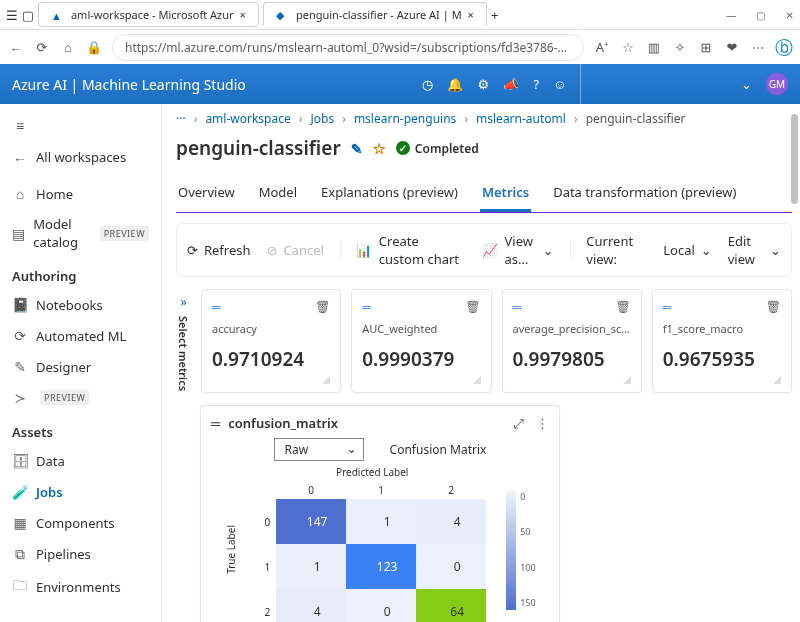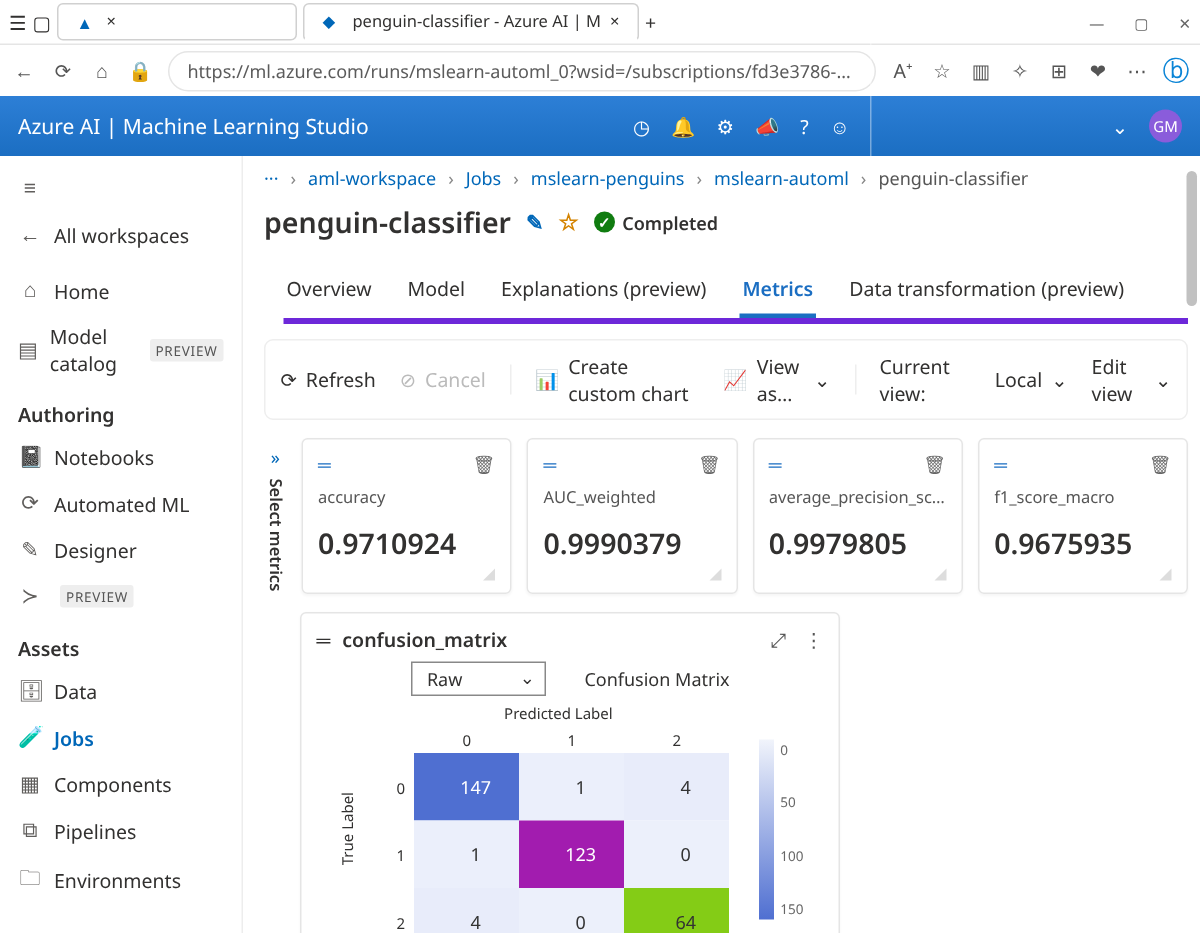--- a/index.html
+++ b/index.html
@@ -28,21 +28,21 @@
   .badge { font-size: 9px; background: #eee; padding: 1px 4px; border-radius: 2px; margin-left: 4px; letter-spacing: .5px; color:#555;}
   .content { flex: 1; padding: 0 8px 0 14px; overflow: hidden; position:relative; }
   .scrolltrack { position:absolute; right:2px; top:0; bottom:0; width:10px; }
   .scrollthumb { position:absolute; right:0; top:10px; width:7px; height:90px; background:#c1c1c1; border-radius:4px; }
   .crumbs { display: flex; align-items: center; gap: 8px; padding: 6px 0 4px 0; color: #0067b8; font-size: 12px; }
   .crumbs .sep { color: #888; }
   .crumbs .last { color: #555; }
   h1.page-title { font-size: 19px; font-weight: 600; display:flex; align-items:center; gap:10px; margin-top:4px; }
   .status-pill { display:flex; align-items:center; gap:5px; font-size:12px; color:#323130; }
   .status-pill .dot { width:14px; height:14px; border-radius:50%; background:#107c10; display:flex;align-items:center;justify-content:center;color:#fff;font-size:10px;}
-  .tabs { display:flex; gap:20px; border-bottom:4px solid #6d28d9; margin-top:14px; font-size:13px; overflow:hidden; white-space:nowrap;margin-left:13px;}
+  .tabs { display:flex; gap:20px; border-bottom:1px solid #6d28d9; margin-top:14px; font-size:13px; overflow:hidden; white-space:nowrap;}
   .tabbtn { padding:8px 2px; cursor:pointer; color:#323130;}
   .tabbtn.active { color:#1b6ec2; border-bottom:3px solid #1b6ec2; font-weight:600;}
   .toolbar { display:flex; align-items:center; gap:16px; padding:8px 10px; border:1px solid #eee; border-radius:6px; margin-top:10px; font-size:13px;}
   .toolbar .tbtn { display:flex; align-items:center; gap:6px; cursor:pointer; color:#323130;}
   .toolbar .tbtn.disabled { color:#bbb; }
   .toolbar .divider { width:1px; height:20px; background:#eee; }
   .metric-row { display:flex; gap:10px; margin-top:12px; align-items:flex-start; }
   .collapse-col { display:flex; flex-direction:column; align-items:center; padding-top:4px; color:#0067b8; font-size:12px; }
   .collapse-col .label { writing-mode: vertical-lr; margin-top:6px; font-size:11px; font-weight:600; color:#323130;}
   .cards { display:flex; gap:10px; flex:1; }
@@ -72,20 +72,21 @@
   .staricon { color:#d48300; font-size:15px;}
 </style>
 </head>
 <body>
 
 <div class="titlebar">
   <span class="icon">☰</span>
   <span class="icon">▢</span>
   <div class="tab">
     <span class="favicon" style="color:#0067b8;">▲</span>
+    <span>aml-workspace - Microsoft Azur</span>
     <span>×</span>
   </div>
   <div class="tab active">
     <span class="favicon" style="color:#0067b8;">◆</span>
     <span>penguin-classifier - Azure AI | M</span>
     <span>×</span>
   </div>
   <span>+</span>
   <div class="win-controls">
     <span>—</span>
@@ -333,21 +334,21 @@
             <tbody id="cm-body">
                 <tr>
                   <th>0</th>
                   <td style="background: rgb(79, 111, 209); color: rgb(255, 255, 255);">147</td>
                   <td style="background: rgb(235, 239, 251);">1</td>
                   <td style="background: rgb(232, 236, 250);">4</td>
                 </tr>
                 <tr>
                   <th>1</th>
                   <td style="background: rgb(235, 239, 251);">1</td>
-                  <td style="background: #a21caf; color: rgb(255, 255, 255);">123</td>
+                  <td style="background: #3b82f6; color: rgb(255, 255, 255);">123</td>
                   <td style="background: rgb(236, 240, 251);">0</td>
                 </tr>
                 <tr>
                   <th>2</th>
                   <td style="background: rgb(232, 236, 250);">4</td>
                   <td style="background: rgb(236, 240, 251);">0</td>
                   <td style="background: #84cc16;">64</td>
                 </tr>
               </tbody>
           </table>

